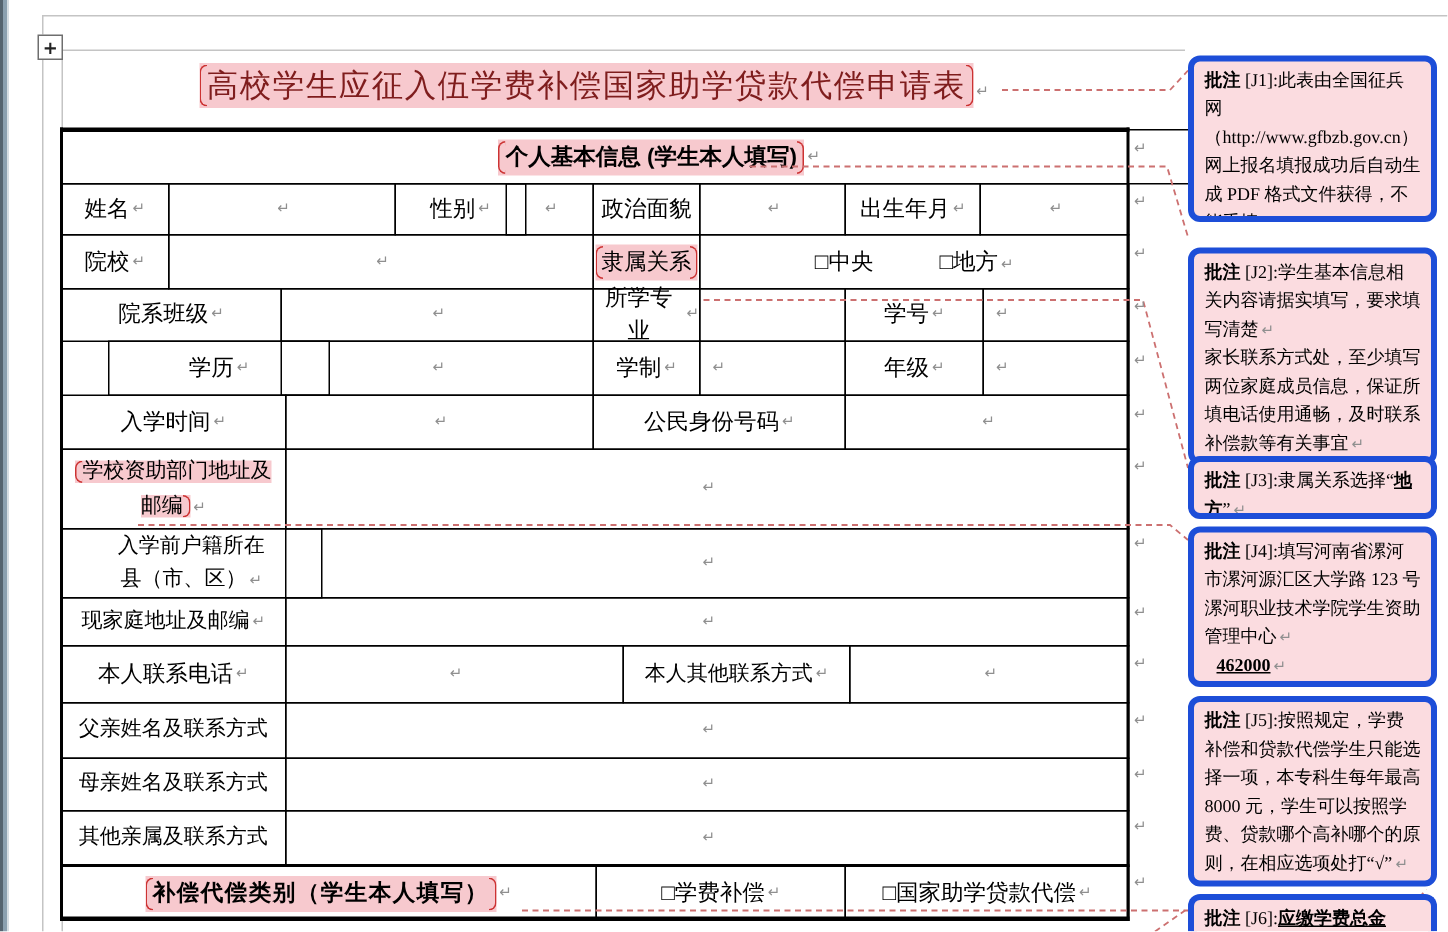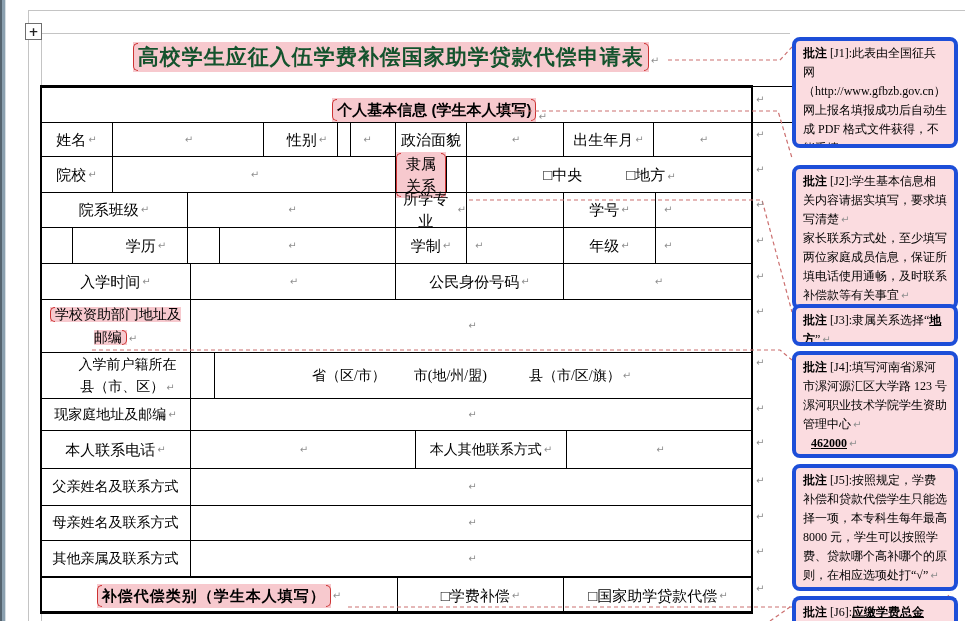--- a/index.html
+++ b/index.html
@@ -5,21 +5,21 @@
   html,body{margin:0;padding:0;}
   body{width:965px;height:621px;overflow:hidden;background:#ffffff;font-family:"Liberation Serif",serif;}
   #page{position:relative;width:965px;height:621px;background:#ffffff;}
   .winstrip{position:absolute;left:0;top:0;width:6px;height:621px;
     background:linear-gradient(to right,#55646f 0 2px,#8ba0af 2px 5px,#d7dee3 5px 6px);}
   .guide{position:absolute;background:#c4c4c4;}
   .handle{position:absolute;left:25px;top:23px;width:15px;height:15px;border:1px solid #6e6e6e;
     background:#fff;display:flex;align-items:center;justify-content:center;
     font:bold 12px "DejaVu Sans",sans-serif;color:#222;line-height:1;}
   .titlewrap{position:absolute;left:40px;top:42px;width:712px;text-align:center;white-space:nowrap;}
-  .doc-title{font-family:"Liberation Sans",sans-serif;font-weight:bold;font-size:21px;letter-spacing:1px;color:#14532d;}
+  .doc-title{font-family:"Liberation Sans",sans-serif;font-weight:normal;font-size:21px;letter-spacing:1px;color:#7f1d1d;}
   .hl{background:#f7c9ce;}
   .anch{position:relative;display:inline-block;padding:1px 5px;}
   .anch::before{content:"";position:absolute;left:0;top:1px;bottom:1px;width:4px;
     border:1px solid #cc3333;border-right:none;border-radius:5px 0 0 5px;}
   .anch::after{content:"";position:absolute;right:0;top:1px;bottom:1px;width:4px;
     border:1px solid #cc3333;border-left:none;border-radius:0 5px 5px 0;}
   .anch-start{position:relative;padding-left:5px;}
   .anch-start::before{content:"";position:absolute;left:0;top:0;bottom:0;width:4px;
     border:1px solid #cc3333;border-right:none;border-radius:5px 0 0 5px;}
   .anch-end{position:relative;padding-right:5px;}
@@ -49,21 +49,21 @@
   <div class="guide" style="left:41px;top:33px;width:749px;height:1px;"></div>
   <div class="guide" style="left:41px;top:33px;width:1px;height:588px;"></div>
   <div class="handle">
       <span>+</span>
     </div>
 
   <div class="titlewrap">
     <span class="doc-title hl anch">高校学生应征入伍学费补偿国家助学贷款代偿申请表</span><span class="pilc">↵</span>
   </div>
 
-  <div class="cell" style="left:40px;top:86px;width:799px;height:37px;align-items:flex-end;">
+  <div class="cell" style="left:40px;top:86px;width:799px;height:37px;">
     <span class="bsans hl anch" style="font-size:15px;">个人基本信息 (学生本人填写)</span>
       <span class="pilc">↵</span>
   </div>
 
   <div class="cell" style="left:40px;top:122px;width:73px;height:35px;">
       <span>姓名</span>
       <span class="pilc">↵</span>
     </div>
   <div class="cell" style="left:112px;top:122px;width:152px;height:35px;">
       <span class="pilc">↵</span>
@@ -89,21 +89,21 @@
       <span class="pilc">↵</span>
     </div>
 
   <div class="cell" style="left:40px;top:156px;width:73px;height:37px;">
       <span>院校</span>
       <span class="pilc">↵</span>
     </div>
   <div class="cell" style="left:112px;top:156px;width:284px;height:37px;">
       <span class="pilc">↵</span>
     </div>
-  <div class="cell" style="left:395px;top:156px;width:52px;height:37px;">
+  <div class="cell" style="left:395px;top:156px;width:72px;height:37px;">
       <span class="hl anch" style="padding:1px 4px;">隶属关系</span>
     </div>
   <div class="cell" style="left:466px;top:156px;width:287px;height:37px;gap:44px;">
     <span>□中央</span>
     <span><span>□地方</span><span class="pilc">↵</span></span>
   </div>
 
   <div class="cell" style="left:40px;top:192px;width:148px;height:36px;">
       <span>院系班级</span>
       <span class="pilc">↵</span>
@@ -171,21 +171,20 @@
       <span class="pilc">↵</span>
     </div>
 
   <div class="cell" style="left:40px;top:352px;width:175px;height:47px;font-size:14px;line-height:22px;">
     <div>
       <span>入学前户籍所在</span><br>
       <span>县（市、区）</span><span class="pilc">↵</span>
     </div>
   </div>
   <div class="cell" style="left:190px;top:352px;width:563px;height:47px;font-size:14px;">
-      <span>省（区/市）　　市(地/州/盟)　　　县（市/区/旗）</span>
       <span class="pilc">↵</span>
     </div>
 
   <div class="cell" style="left:40px;top:398px;width:151px;height:33px;font-size:14px;">
       <span>现家庭地址及邮编</span>
       <span class="pilc">↵</span>
     </div>
   <div class="cell" style="left:190px;top:398px;width:563px;height:33px;">
       <span class="pilc">↵</span>
     </div>

